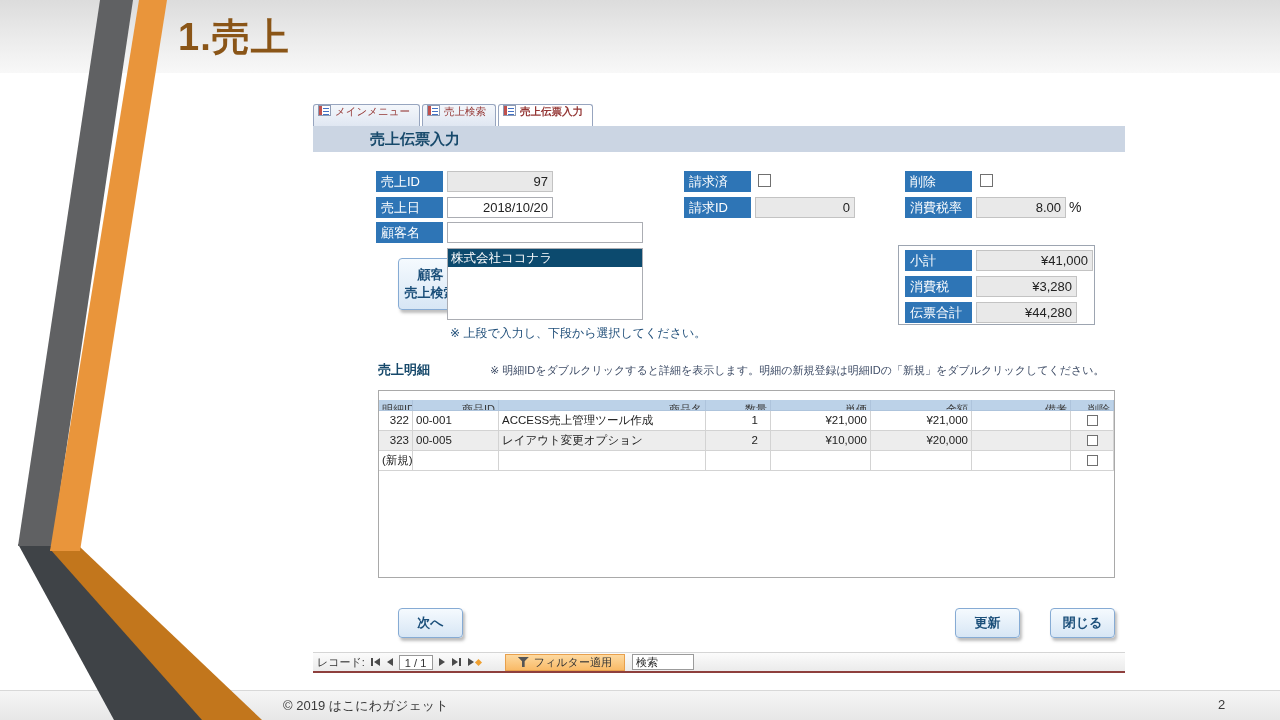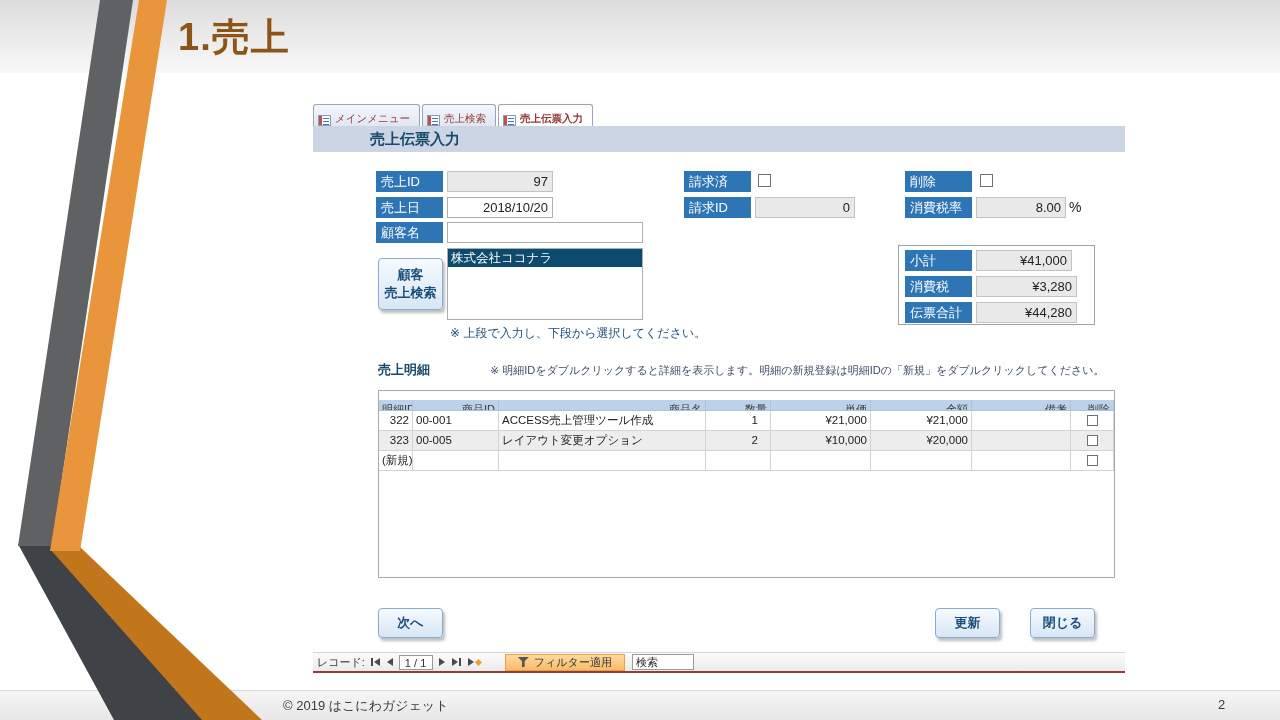--- a/index.html
+++ b/index.html
@@ -15,21 +15,21 @@
   .footerbar { position:absolute; left:0; top:690px; width:1280px; height:30px;
                background:linear-gradient(#f5f5f5,#e7e7e7); border-top:1px solid #d8d8d8; z-index:1; }
   .footer-text { position:absolute; left:283px; top:697px; font-size:13px; color:#3a3a3a; z-index:1; }
   .page-num { position:absolute; left:1218px; top:697px; font-size:13px; color:#3a3a3a; z-index:1; }
 
   
   .shot { position:absolute; left:313px; top:100px; width:812px; height:573px; z-index:1; background:#fff; }
 
   
   .tabbar { position:absolute; left:0; top:3px; height:23px; display:flex; align-items:flex-end; }
-  .tab { height:22px; display:flex; align-items:flex-end; gap:4px; padding:0 9px 0 4px; margin-right:2px;
+  .tab { height:22px; display:flex; align-items:flex-start; gap:4px; padding:0 9px 0 4px; margin-right:2px;
          border:1px solid #97a5bf; border-bottom:none; border-radius:3px 3px 0 0;
          background:linear-gradient(#f4f7fb,#e0e7f2); font-size:10.5px; color:#943634; cursor:default; }
   .tab.active { background:#ffffff; font-weight:bold; }
   .form-icon { width:13px; height:11px; border:1px solid #8e9bb3; background:#fff; position:relative; flex:0 0 auto; }
   .form-icon::before { content:""; position:absolute; left:0; top:0; bottom:0; width:3px; background:#c0504d; }
   .form-icon::after { content:""; position:absolute; left:4px; right:1px; top:2px; height:7px;
                       background:repeating-linear-gradient(#4472c4 0 1px, transparent 1px 3px); }
 
   .formheader { position:absolute; left:0; top:26px; width:812px; height:26px; background:#cbd5e3; }
   .formheader span { position:absolute; left:57px; top:0; line-height:26px; font-size:15px; font-weight:bold; color:#17496b; }
@@ -40,21 +40,21 @@
   .inp { position:absolute; height:21px; border:1px solid #abadb3; background:#fff; font-size:13px;
          line-height:19px; padding:0 4px; color:#222; overflow:hidden; white-space:nowrap; }
   .inp.dis { background:#e9e9e9; border-color:#c3c3c3; }
   .num { text-align:right; }
   .cb { position:absolute; width:13px; height:13px; background:#fff; border:1px solid #707070; }
   .suffix { position:absolute; font-size:14px; color:#222; }
 
   .btn { position:absolute; border:1px solid #86abd4; border-radius:4px;
          background:linear-gradient(#f5fafe,#d7e6f5); color:#1a4e79; font-weight:bold; font-size:13px;
          display:flex; flex-direction:column; align-items:center; justify-content:center; text-align:center;
-         box-shadow:2px 3px 3px rgba(110,110,110,.45); cursor:default; line-height:1.35; }
+         box-shadow:2px 3px 3px rgba(110,110,110,.45); cursor:default; line-height:1.35;margin-left:20px; }
 
   .listbox { position:absolute; left:134px; top:148px; width:196px; height:72px; border:1px solid #abadb3;
              background:#fff; font-size:12.5px; overflow:hidden; }
   .listbox .sel { background:#0c4a6e; color:#fff; height:18px; line-height:18px; padding-left:3px; }
   .hint { position:absolute; left:137px; top:225px; font-size:12px; color:#1f4e79; }
 
   .sumbox { position:absolute; left:585px; top:145px; width:197px; height:80px; border:1px solid #9da5b1; }
 
   .section-label { position:absolute; left:65px; top:261px; font-size:13px; font-weight:bold; color:#17496b; }
   .note { position:absolute; left:177px; top:263px; font-size:11px; color:#3e4c66; white-space:nowrap; }
@@ -151,21 +151,21 @@
       <span>顧客</span>
       <span>売上検索</span>
     </div>
     <div class="listbox">
       <div class="sel">株式会社ココナラ</div>
     </div>
     <div class="hint">※ 上段で入力し、下段から選択してください。</div>
 
     <div class="sumbox"></div>
     <div class="lbl" style="left:592px; top:150px;">小計</div>
-    <div class="inp dis num" style="left:663px; top:150px; width:96px;">¥41,000</div>
+    <div class="inp dis num" style="left:663px; top:150px; width:117px;">¥41,000</div>
     <div class="lbl" style="left:592px; top:176px;">消費税</div>
     <div class="inp dis num" style="left:663px; top:176px; width:101px;">¥3,280</div>
     <div class="lbl" style="left:592px; top:202px;">伝票合計</div>
     <div class="inp dis num" style="left:663px; top:202px; width:101px;">¥44,280</div>
 
     <div class="section-label">売上明細</div>
     <div class="note">※ 明細IDをダブルクリックすると詳細を表示します。明細の新規登録は明細IDの「新規」をダブルクリックしてください。</div>
 
     <div class="grid">
       <div class="trow head">

